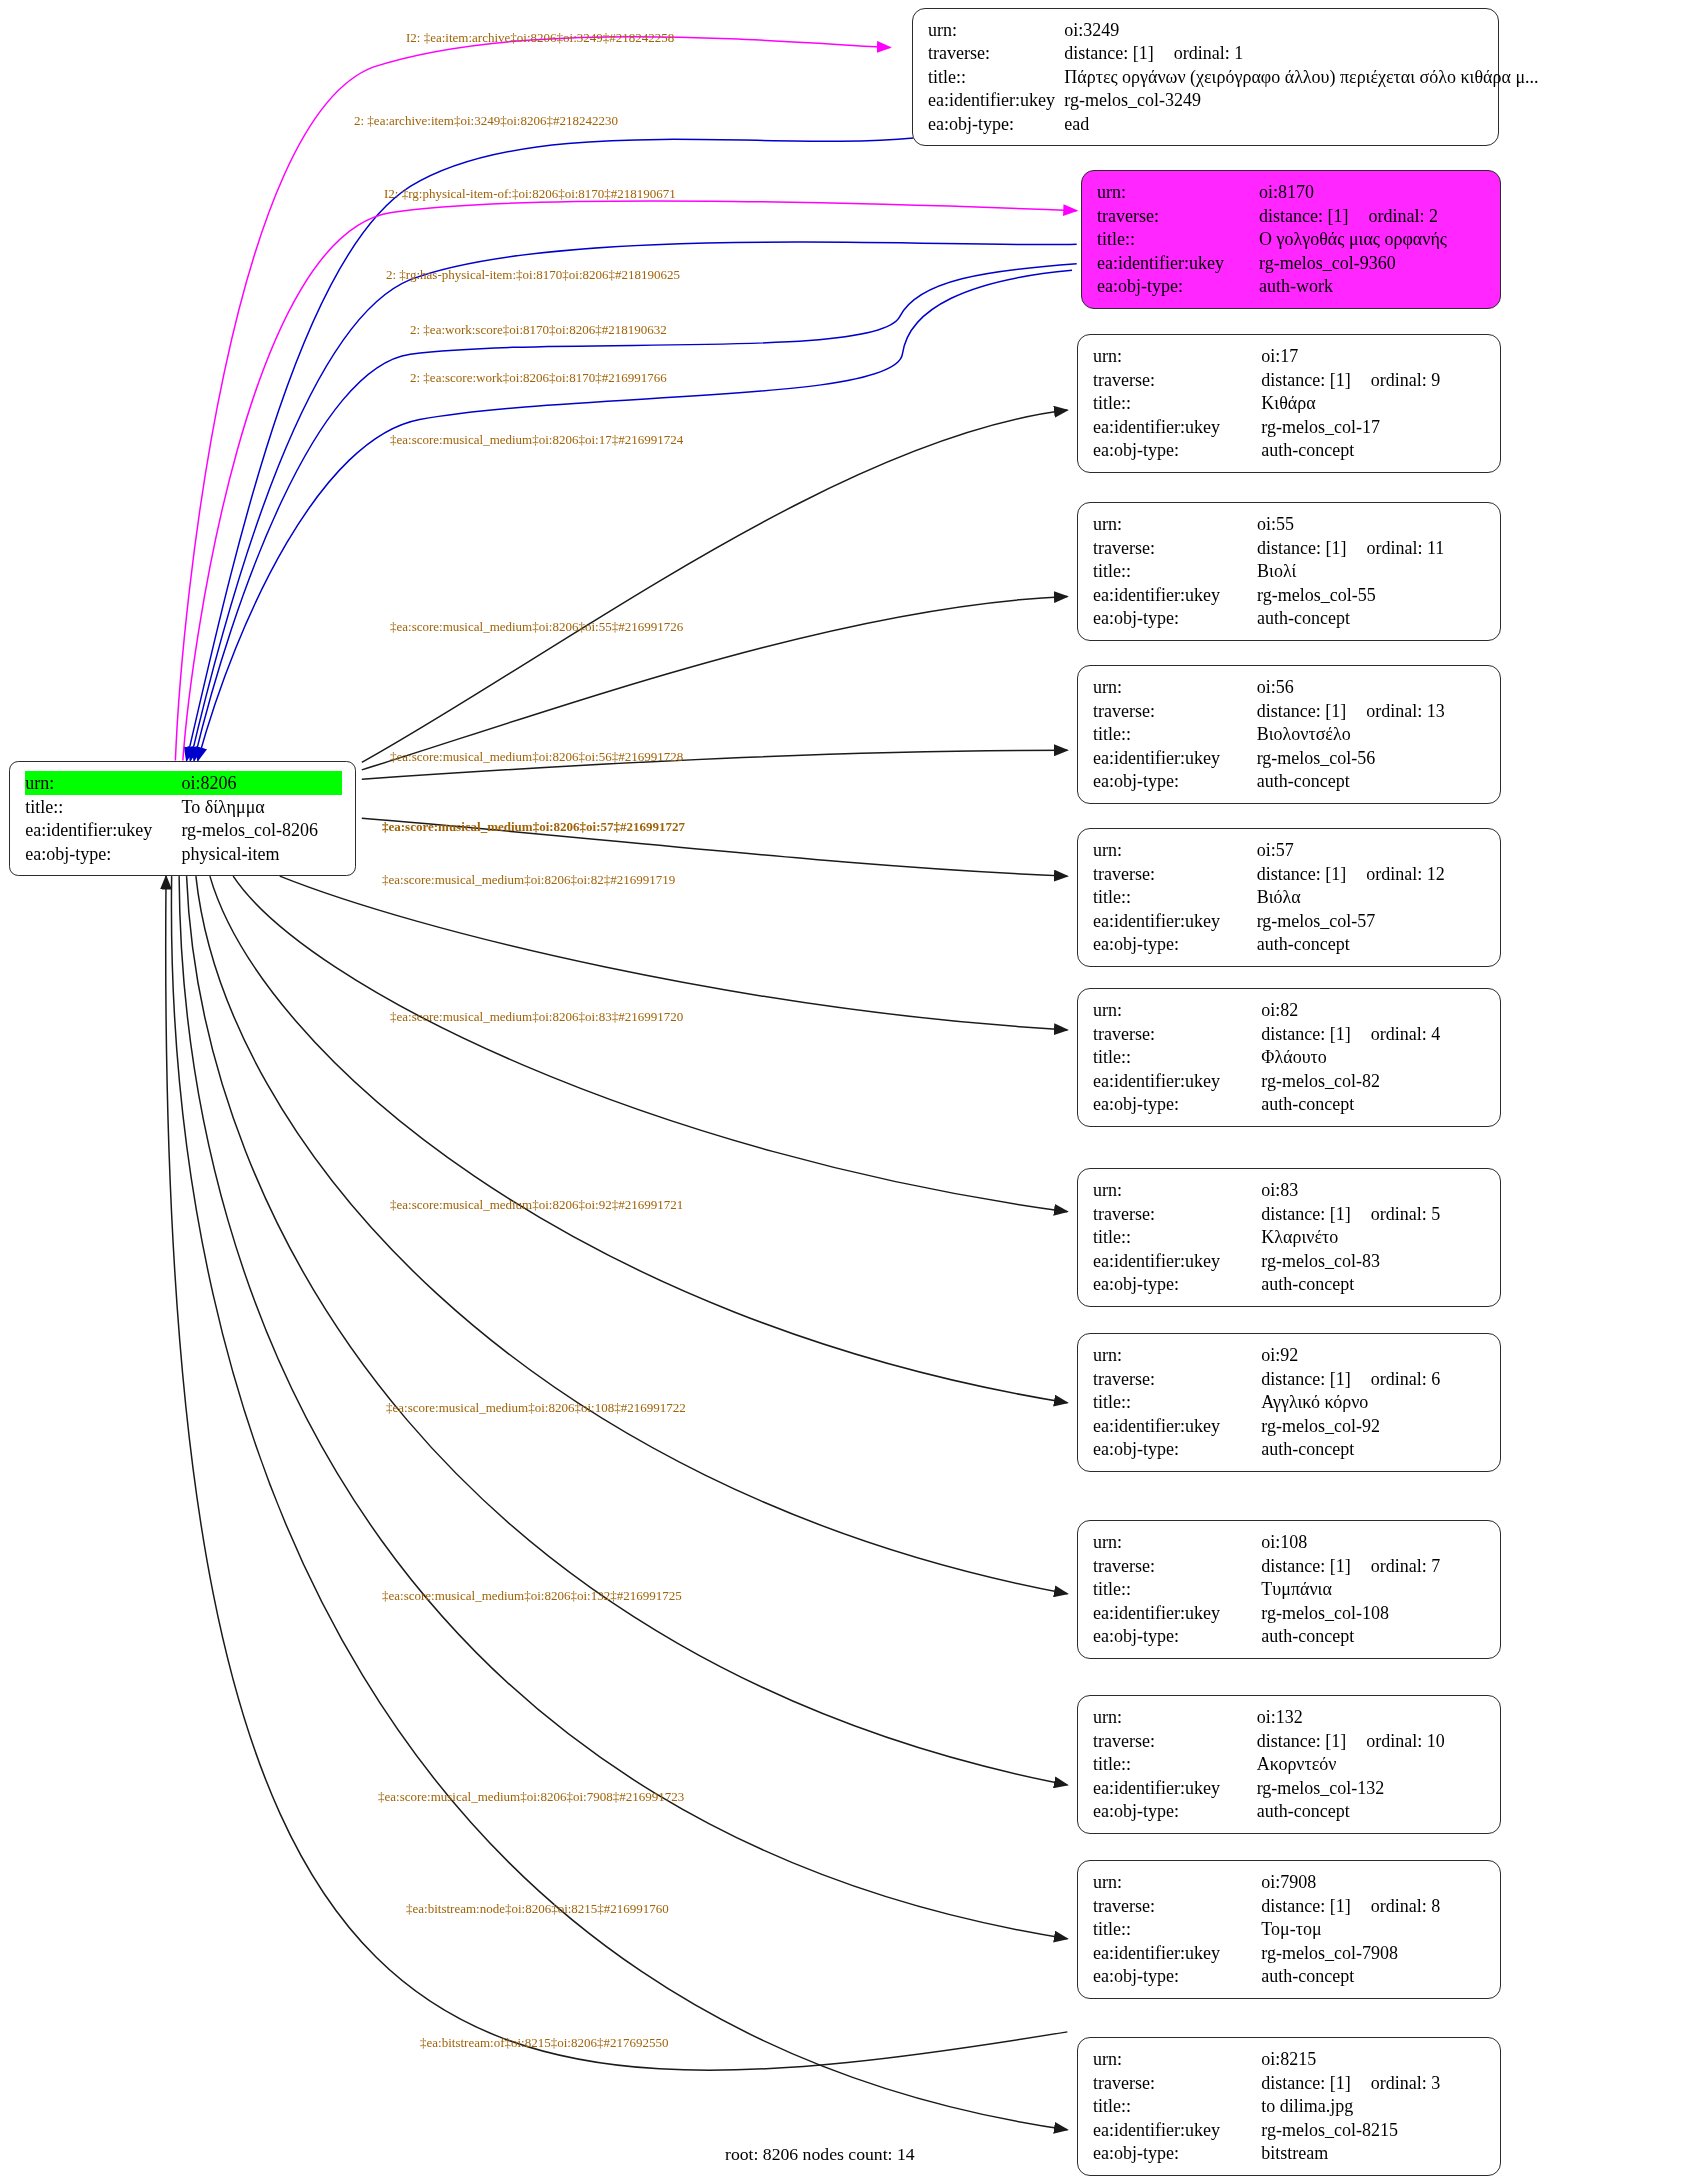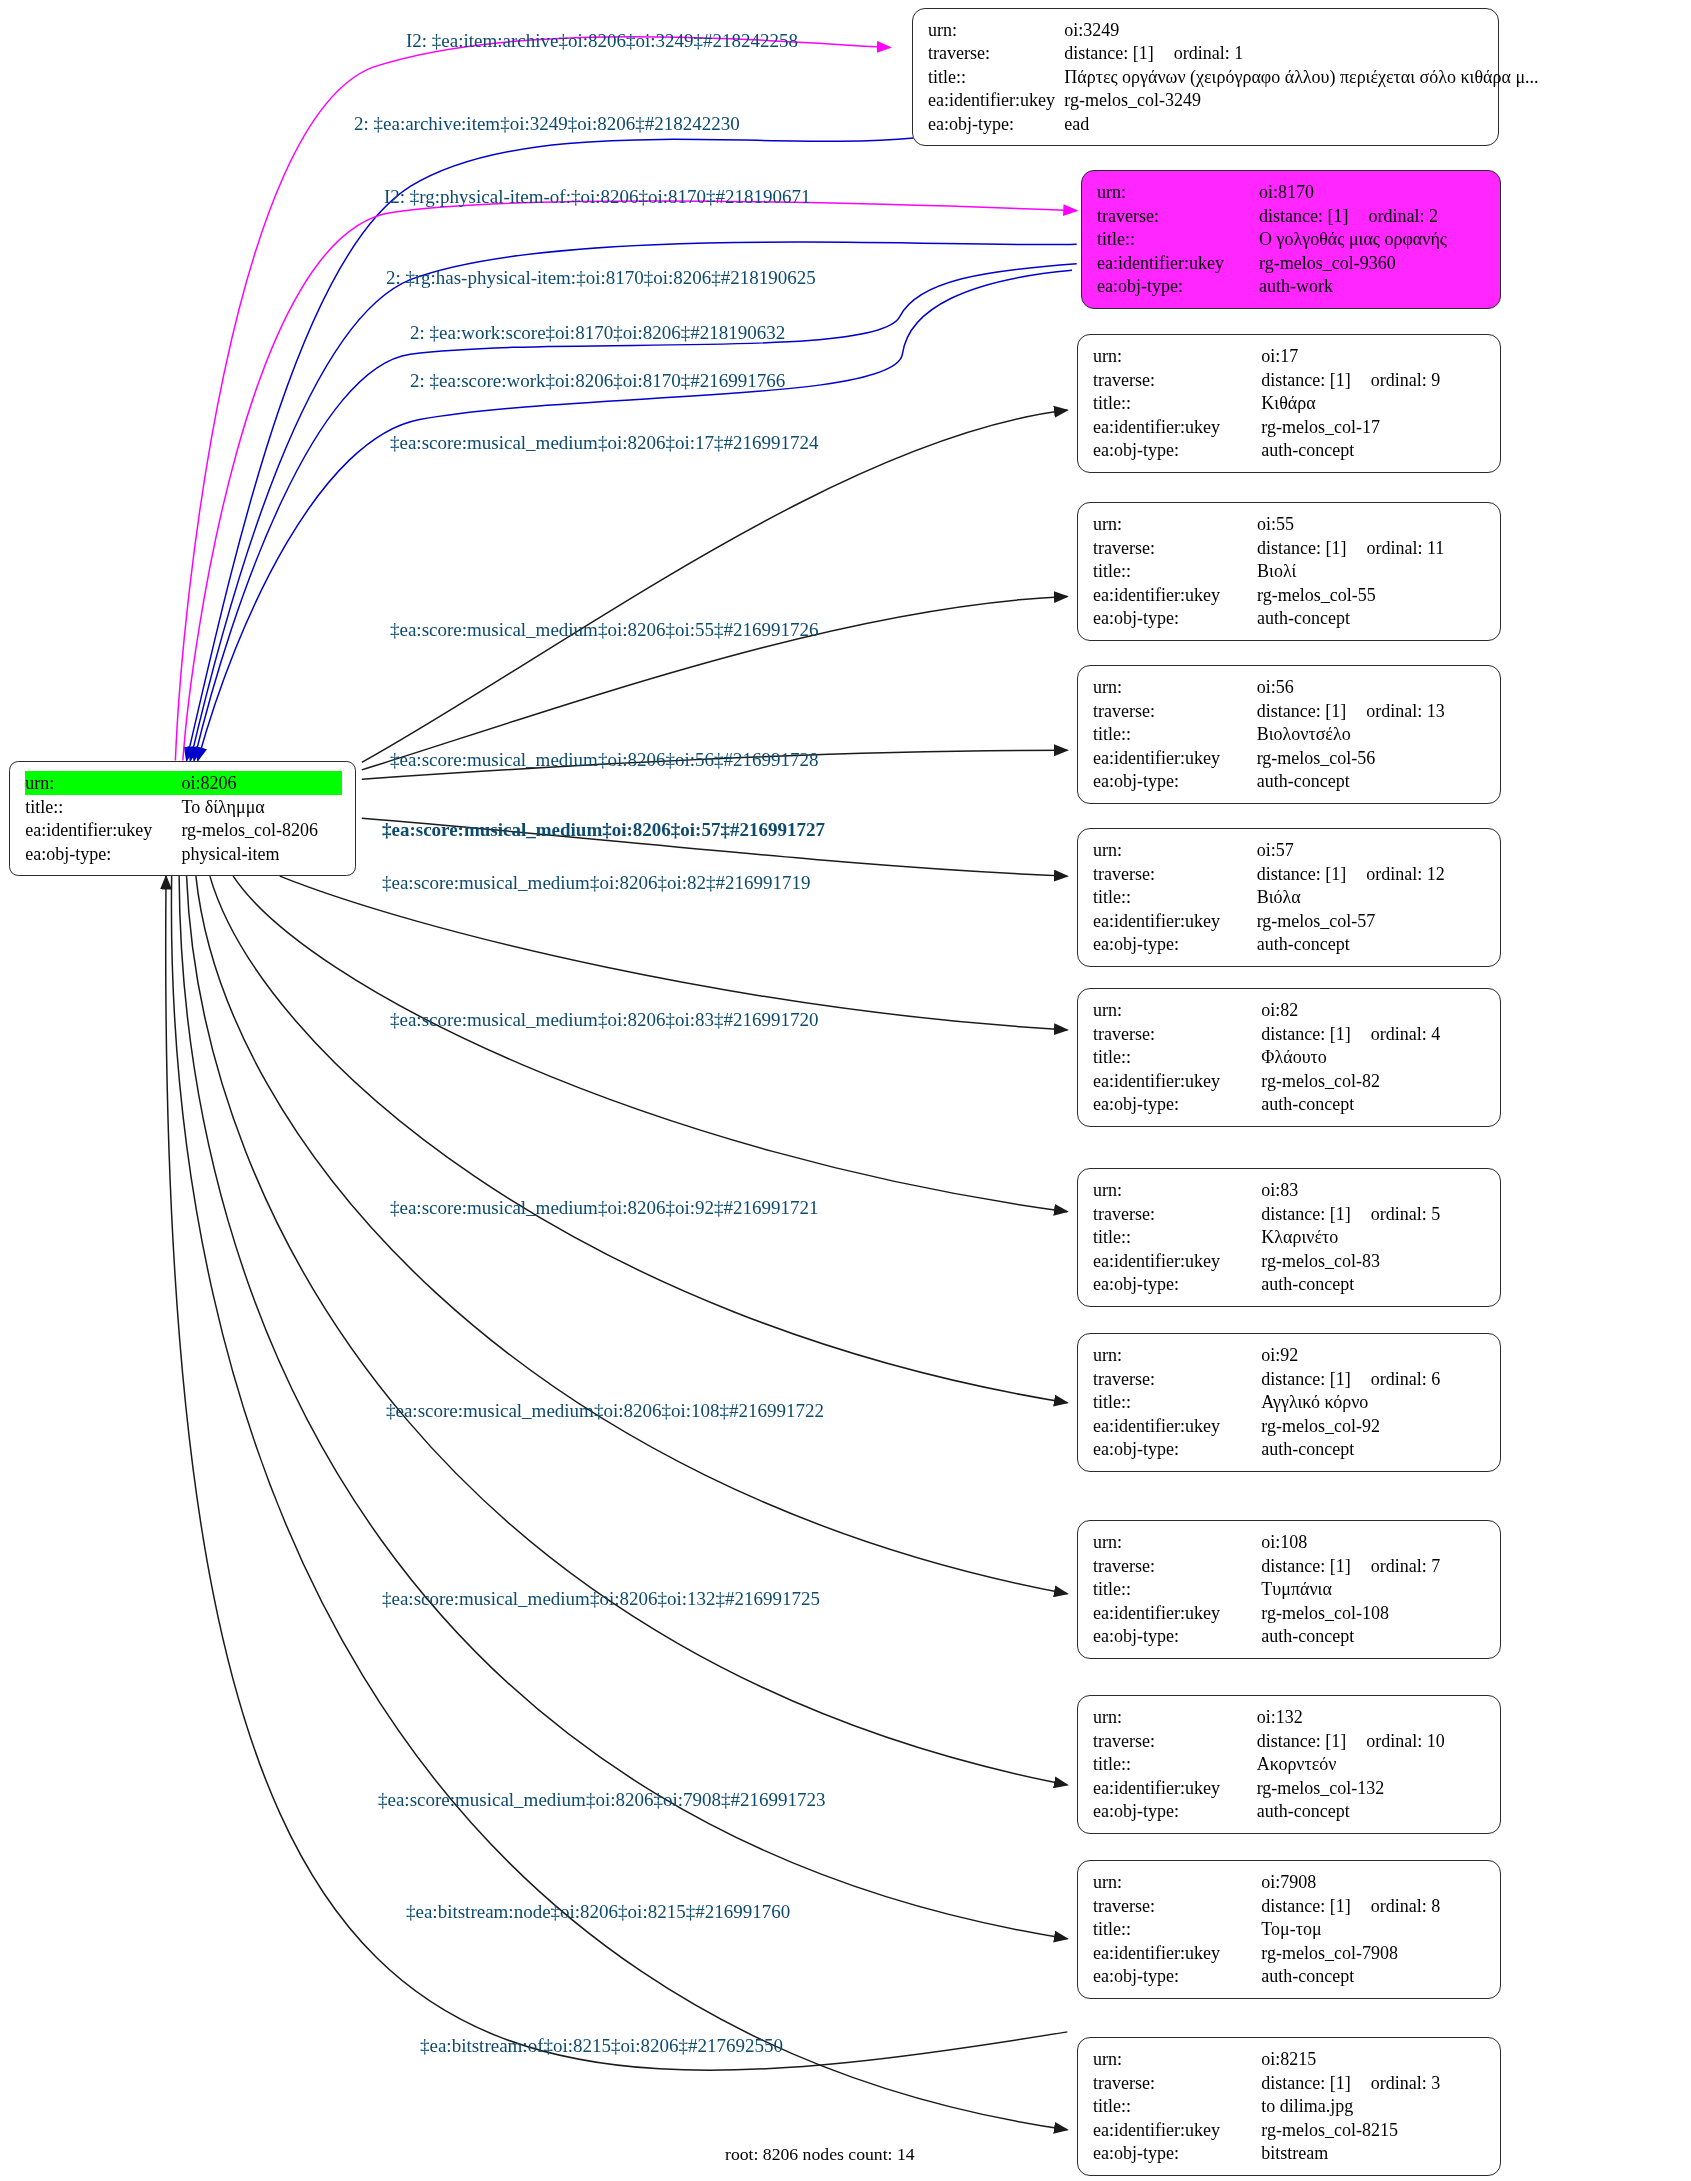--- a/index.html
+++ b/index.html
@@ -62,22 +62,22 @@
   
   .node.root td.hl {
     background: #00ff00;
   }
   .node.root td {
     font-size: 18px;
   }
   
   .elabel {
     position: absolute;
-    font-size: 19px;
-    color: #0c4a6e;
+    font-size: 13px;
+    color: #a16207;
     white-space: nowrap;
     line-height: 1;
   }
   
   #footer {
     position: absolute;
     font-size: 17.7px;
     color: #000;
     white-space: nowrap;
   }

